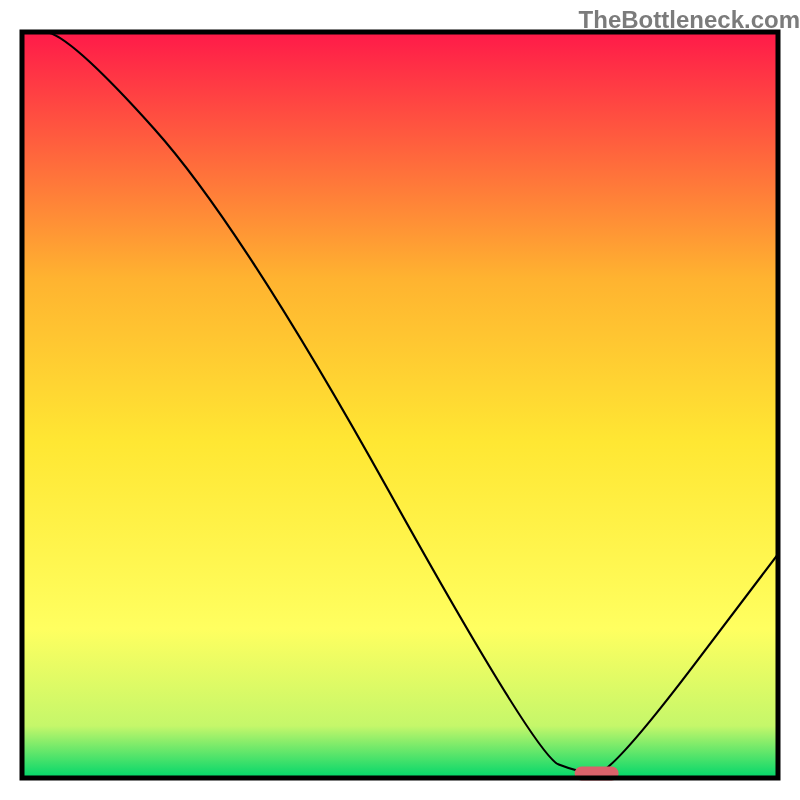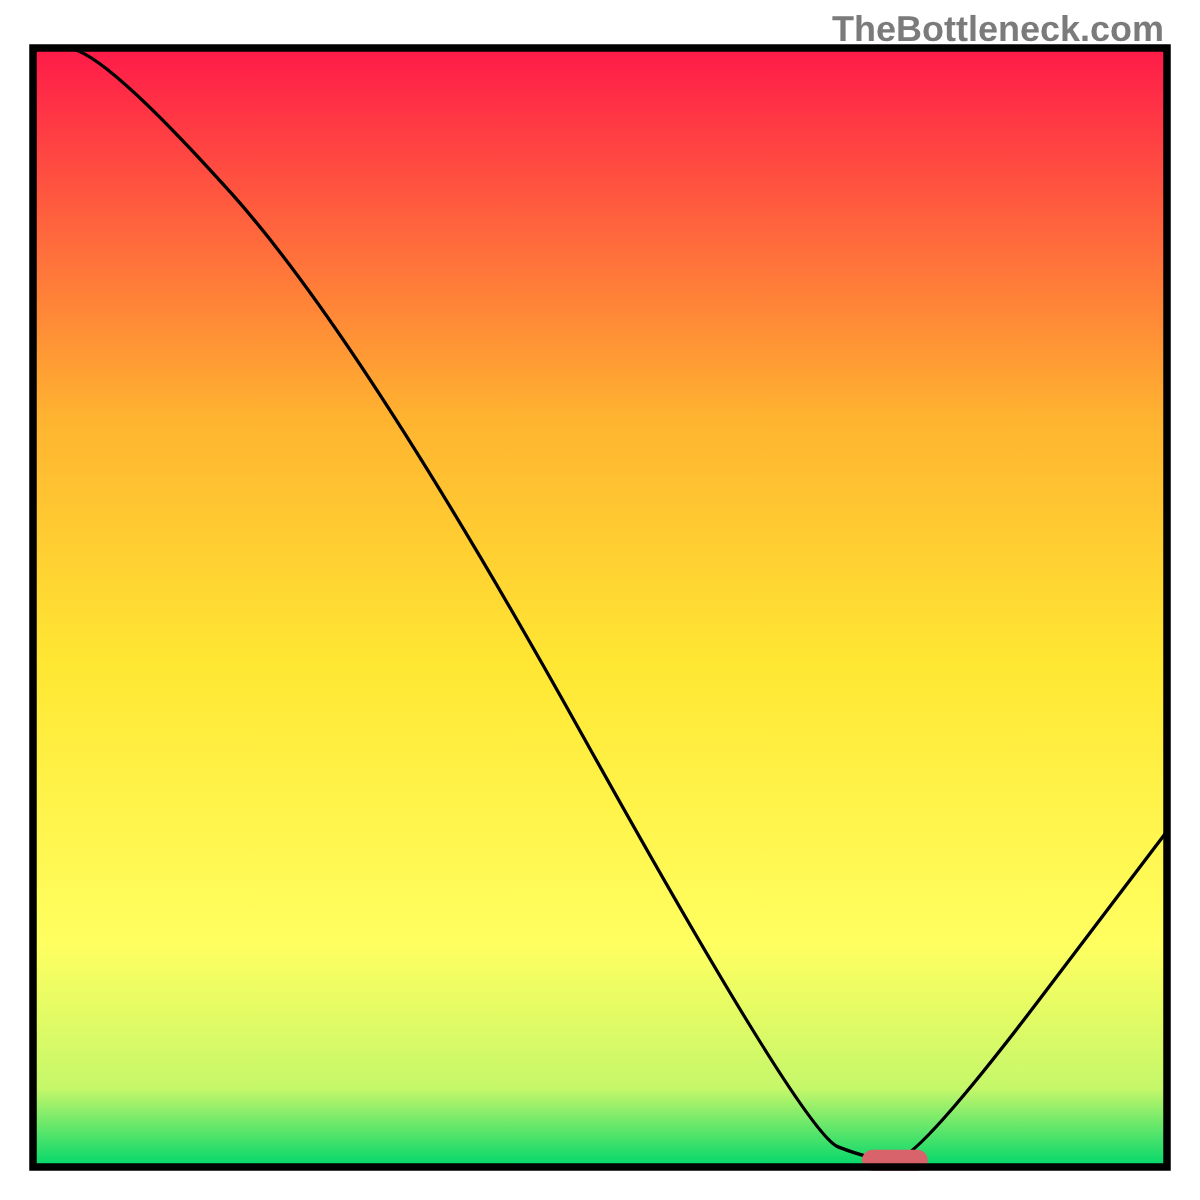--- a/index.html
+++ b/index.html
@@ -11,21 +11,21 @@
     overflow: hidden;
   }
   .chart-container {
     position: relative;
     width: 800px;
     height: 800px;
   }
   .watermark {
     position: absolute;
     top: 6px;
-    right: 24px;
+    right: 0;
     font-family: Arial, Helvetica, sans-serif;
     font-size: 24px;
     font-weight: 600;
     color: #7b7b7b;
     z-index: 10;
   }
   svg {
     display: block;
   }
 </style>

